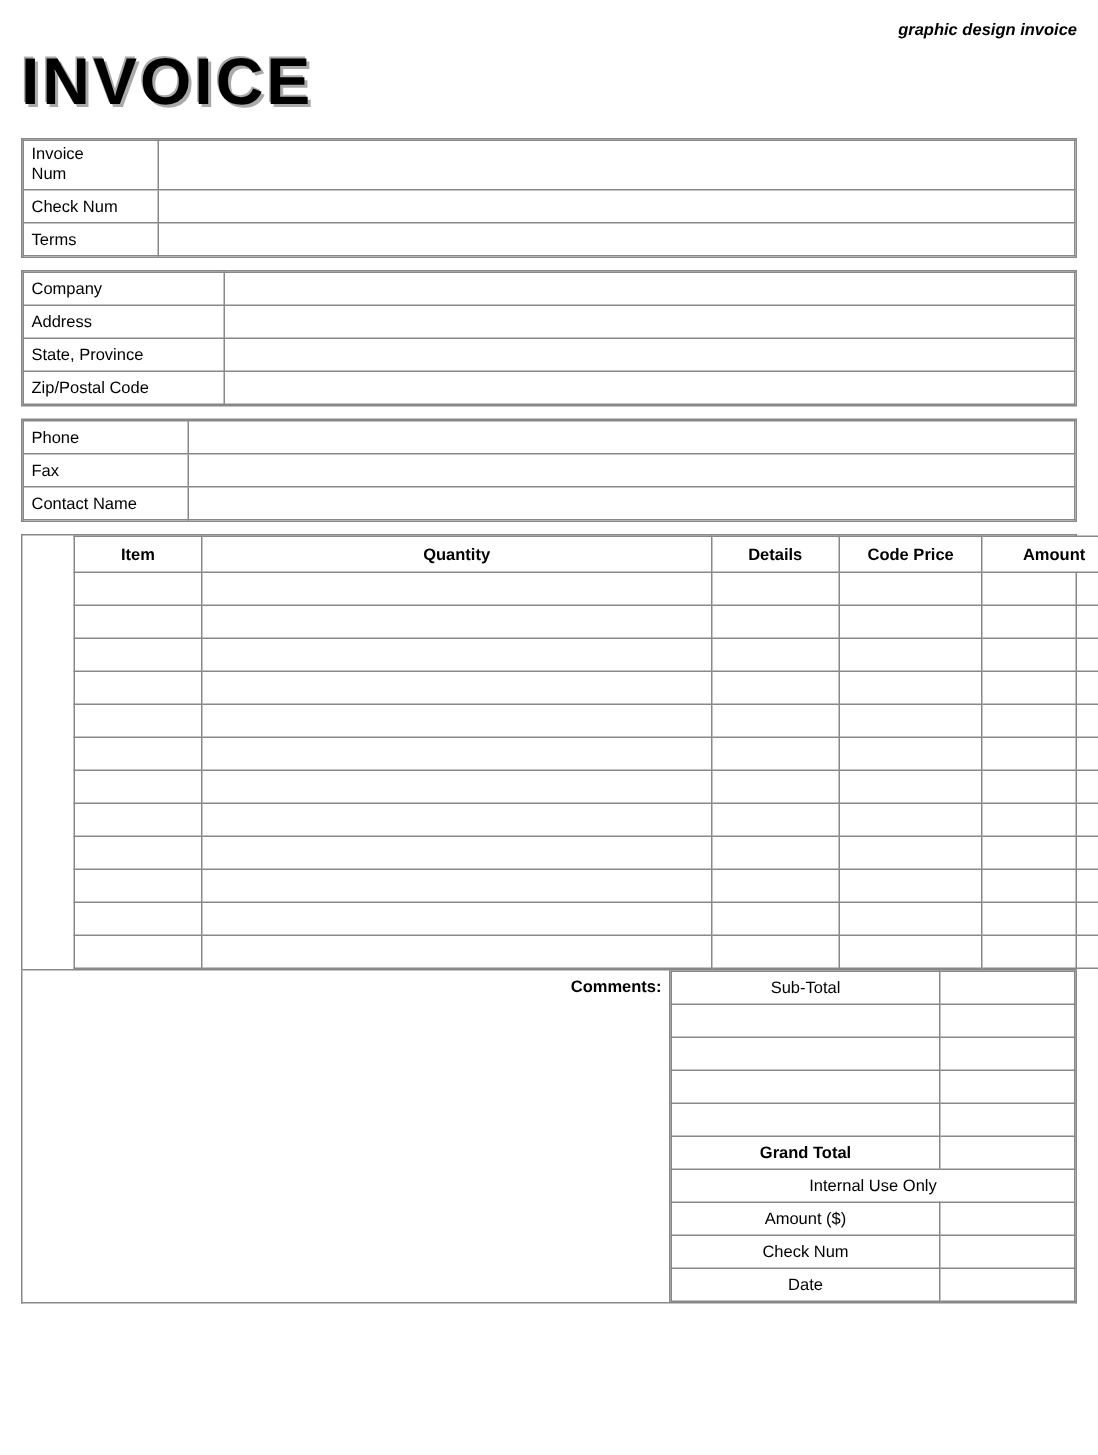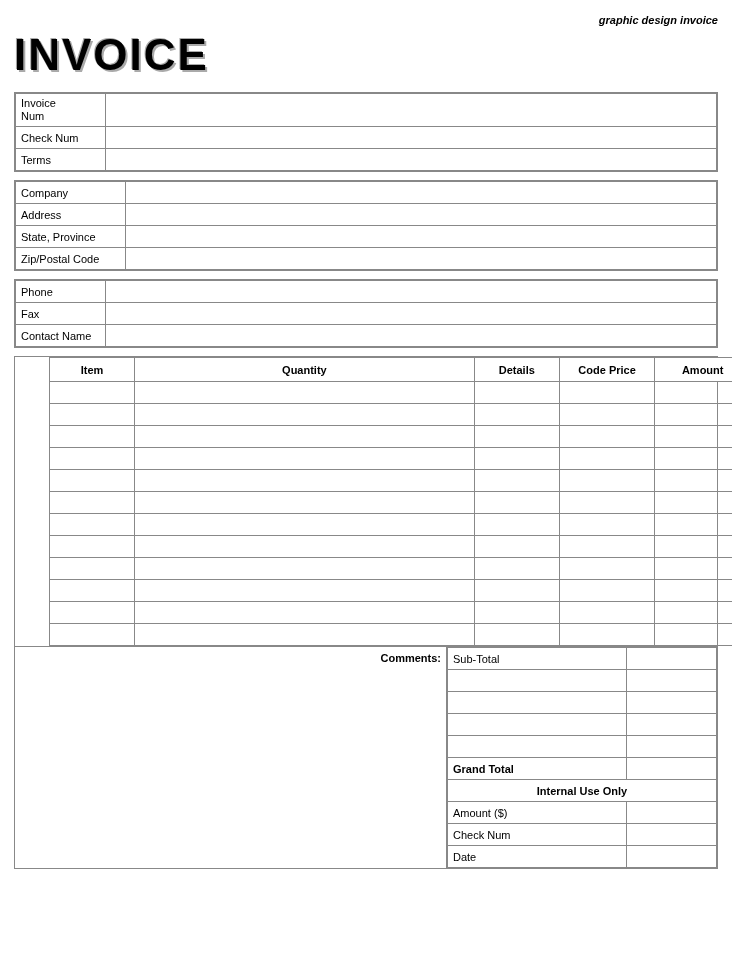--- a/index.html
+++ b/index.html
@@ -117,38 +117,39 @@
       border-collapse: collapse;
     }
     .totals-table td {
       border: 1px solid #888;
       padding: 3px 5px;
       height: 22px;
     }
     .totals-label {
       font-weight: normal;
       white-space: nowrap;
+      text-align: center;
     }
     .totals-value {
       width: 90px;
     }
     .grand-total-label {
       font-weight: bold;
     }
     .internal-use-cell {
       text-align: center;
-      font-weight: bold;
-      background: #fff;
-    }
-
-    
-    .addr-label { width: 110px; }
-
-    
-    .phone-label { width: 90px; margin-top: 16px; }
+      font-weight: normal;
+      background: #fff;
+    }
+
+    
+    .addr-label { width: 134px; }
+
+    
+    .phone-label { width: 110px; margin-top: 16px; }
   </style>
 </head>
 <body>
 
 <div class="page">
 
   <div class="top-label">graphic design invoice</div>
 
   <div class="invoice-title">INVOICE</div>
 

